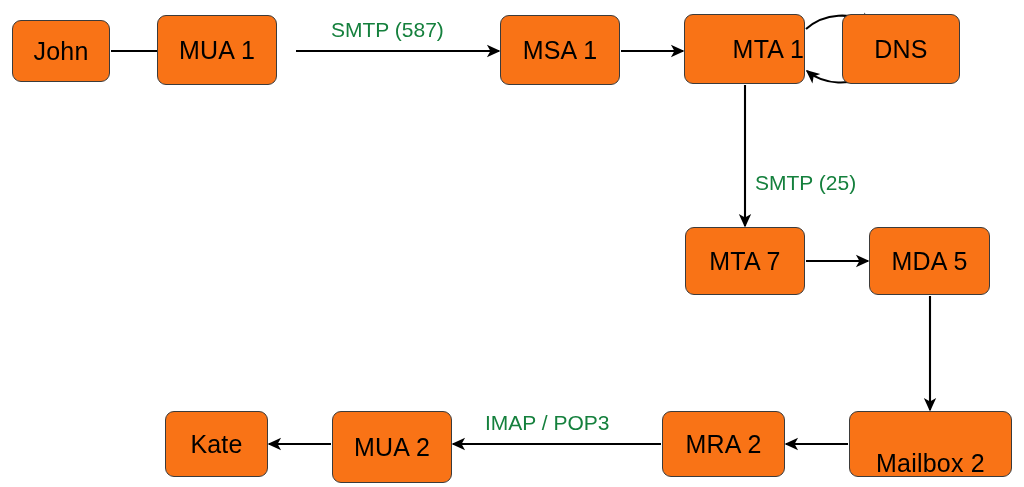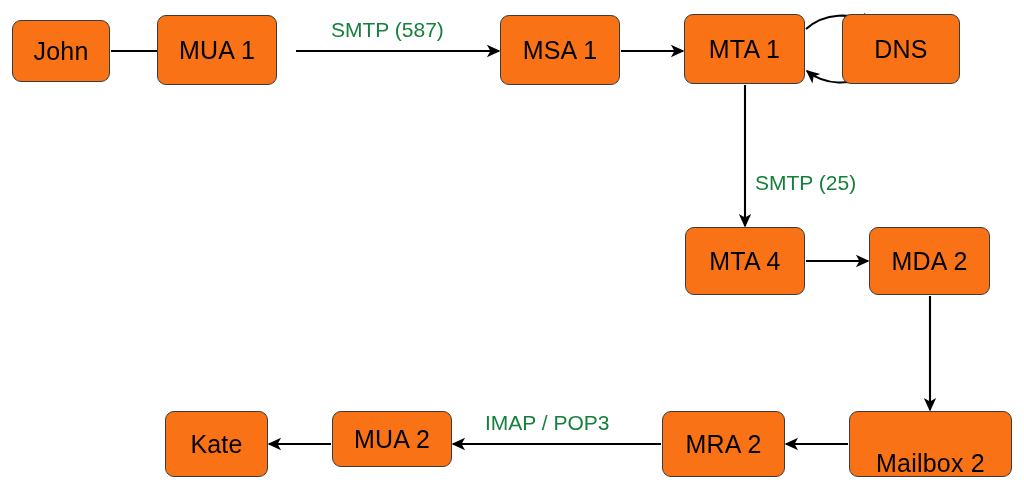--- a/index.html
+++ b/index.html
@@ -96,41 +96,41 @@
   </div>
 
   <div class="node" style="left:157px; top:15px;  width:120px; height:70px;">
     <span>MUA 1</span>
   </div>
 
   <div class="node" style="left:500px; top:15px;  width:120px; height:70px;">
     <span>MSA 1</span>
   </div>
 
-  <div class="node" style="left:684px; top:14px;  width:121px; height:70px;">
+  <div class="node" style="left:684px; top:14px;  width:121px; height:70px;justify-content:flex-end;">
     <span>MTA 1</span>
   </div>
 
   <div class="node" style="left:842px; top:14px;  width:118px;  height:70px;">
     <span>DNS</span>
   </div>
 
   <div class="node" style="left:685px; top:227px; width:120px; height:68px;">
-    <span>MTA 4</span>
+    <span>MTA 7</span>
   </div>
 
   <div class="node" style="left:869px; top:227px; width:121px; height:68px;">
-    <span>MDA 2</span>
+    <span>MDA 5</span>
   </div>
 
   <div class="node" style="left:165px; top:411px; width:103px; height:66px;">
     <span>Kate</span>
   </div>
 
-  <div class="node" style="left:332px; top:411px; width:120px; height:56px;">
+  <div class="node" style="left:332px; top:411px; width:120px; height:72px;">
     <span>MUA 2</span>
   </div>
 
   <div class="node" style="left:662px; top:411px; width:123px; height:66px;text-align:right;">
     <span>MRA 2</span>
   </div>
 
   <div class="node" style="left:849px; top:411px; width:163px; height:66px;align-items:flex-end;">
     <span>Mailbox 2</span>
   </div>

